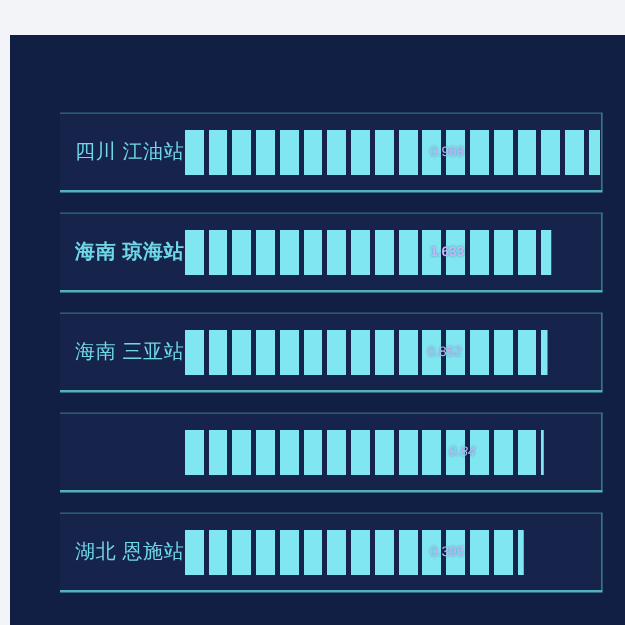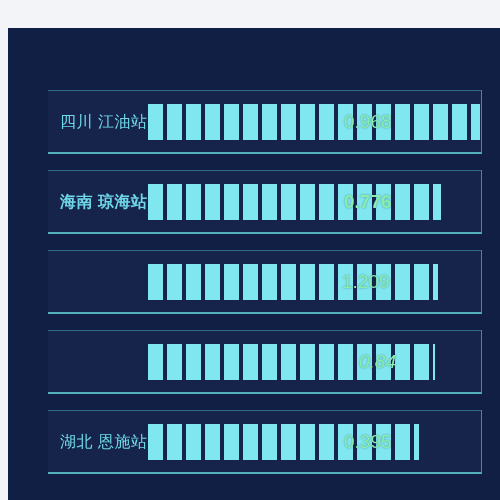--- a/index.html
+++ b/index.html
@@ -71,22 +71,22 @@
         #80e6ef 0px,
         #80e6ef 15px,
         rgba(0,0,0,0) 15px,
         rgba(0,0,0,0) 19px
     );
   }
   .bar-value {
     position: absolute;
     top: 50%;
     transform: translateY(-50%);
-    font-size: 19px;
-    color: #86efac;
+    font-size: 11px;
+    color: #c4b5fd;
     white-space: nowrap;
     z-index: 3;
     text-shadow: 0 0 2px rgba(17,31,68,0.45);
   }
 </style>
 </head>
 <body>
 
 <div id="chart-root">
   <div class="rows-area">
@@ -96,28 +96,29 @@
         <span class="row-label">四川 江油站</span>
         <div class="bar-track" style="width:332px;"></div>
         <span class="bar-value" style="left:296px;">0.968</span>
       </div>
     </div>
 
     <div class="bar-row" style="top:80px;font-weight:bold;">
       <div class="row-inner">
         <span class="row-label">海南 琼海站</span>
         <div class="bar-track" style="width:293px;"></div>
-        <span class="bar-value" style="left:296px;">0.776</span>
+        <span class="bar-value" style="left:296px;">1.633</span>
       </div>
     </div>
 
     <div class="bar-row" style="top:160px;">
       <div class="row-inner">
+        <span class="row-label">海南 三亚站</span>
         <div class="bar-track" style="width:290px;"></div>
-        <span class="bar-value" style="left:294px;">1.209</span>
+        <span class="bar-value" style="left:294px;">0.852</span>
       </div>
     </div>
 
     <div class="bar-row" style="top:240px;">
       <div class="row-inner">
         <div class="bar-track" style="width:287px;"></div>
         <span class="bar-value" style="left:311px;font-style:italic;">0.84</span>
       </div>
     </div>
 

